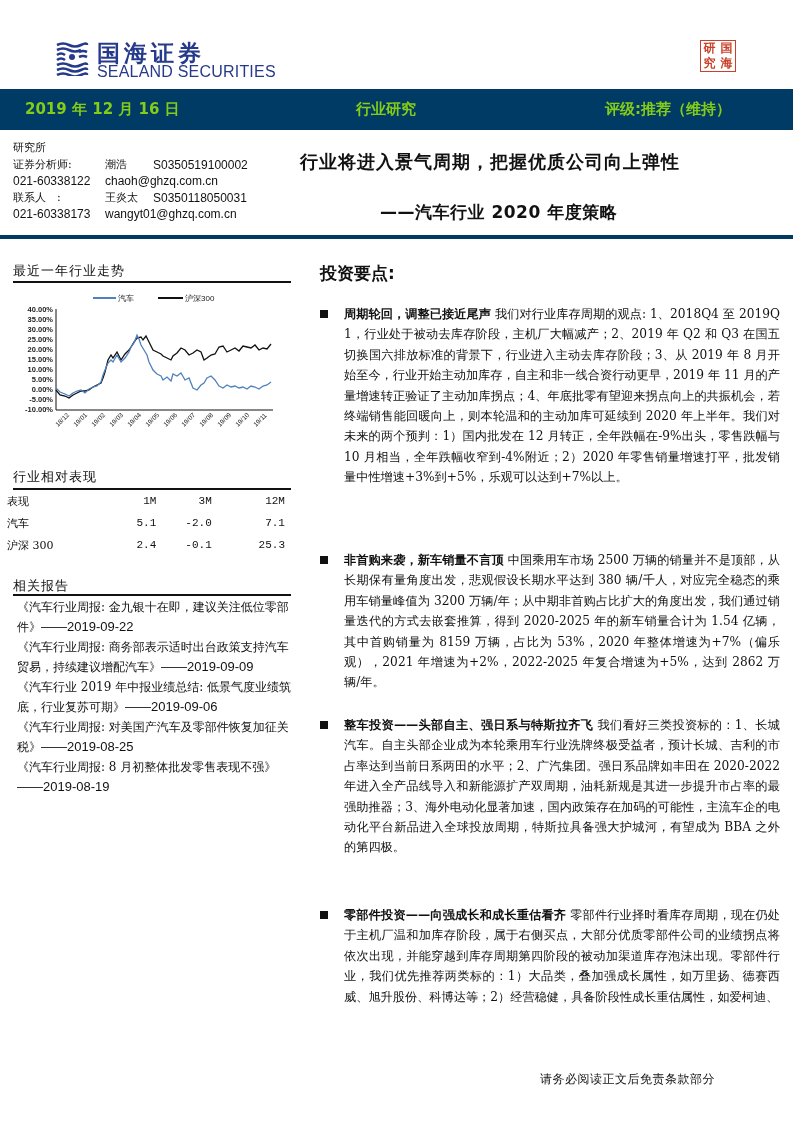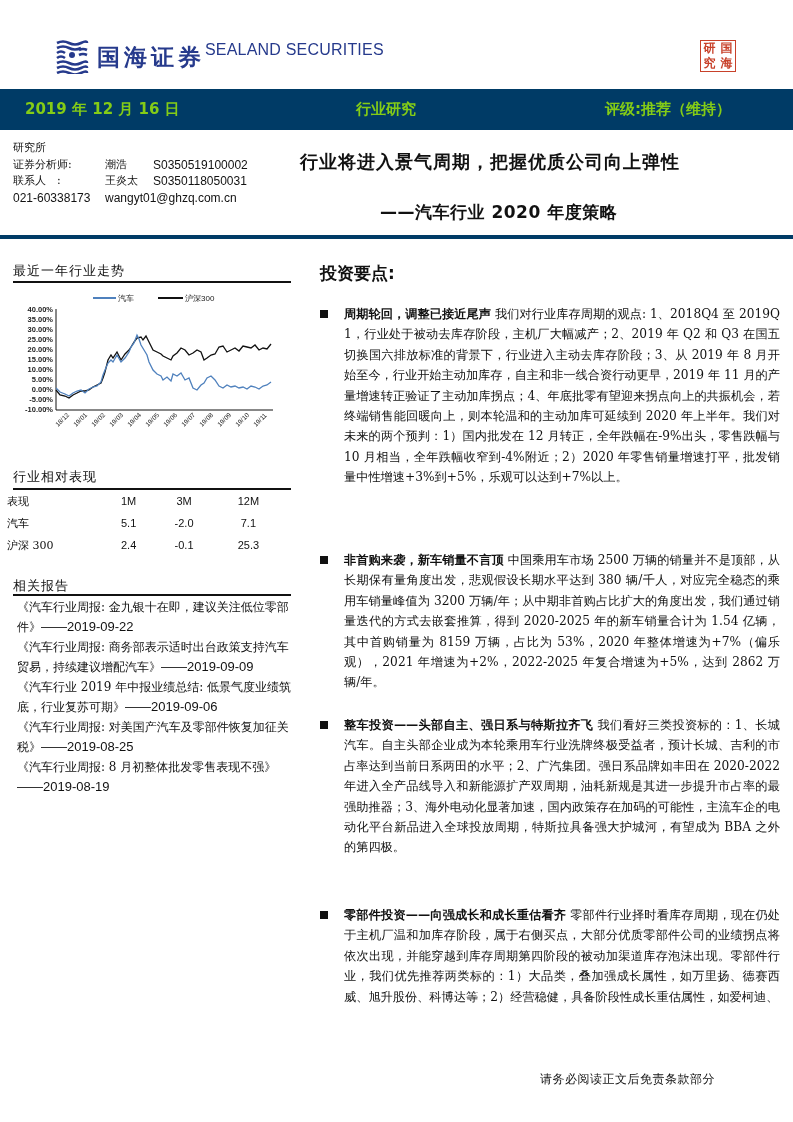--- a/index.html
+++ b/index.html
@@ -1,21 +1,21 @@
 <!DOCTYPE html>
 <html><head>
 <meta charset="utf-8">
 <style>
   * { box-sizing: border-box; margin: 0; padding: 0; }
   html, body { width: 793px; height: 1122px; background: #ffffff; overflow: hidden; }
   body { position: relative; font-family: "DejaVu Serif", "Liberation Serif", serif; color: #111; }
 
   .logo { position: absolute; left: 55px; top: 40px; display: flex; align-items: center; }
   .logo-mark { width: 34px; height: 34px; margin-right: 8px; }
-  .logo-text { display: flex; flex-direction: row; }
+  .logo-text { display: flex; flex-direction: column; }
   .logo-cn { font-family: "DejaVu Sans", sans-serif; font-weight: bold; font-size: 23px; color: #263a8c; letter-spacing: 4px; line-height: 26px; }
   .logo-en { font-family: "Liberation Sans", sans-serif; font-size: 16px; color: #263a8c; letter-spacing: 0.2px; line-height: 12px; }
 
   .seal { position: absolute; left: 700px; top: 40px; width: 36px; height: 32px; border: 1.5px solid #c8412a; display: grid; grid-template-columns: 1fr 1fr; grid-template-rows: 1fr 1fr; }
   .seal span { color: #c8412a; font-size: 12px; line-height: 15px; text-align: center; font-weight: bold; }
 
   .topbar { position: absolute; left: 0; top: 89px; width: 793px; height: 41px; background: #003b66; color: #84cc16; font-family: "DejaVu Sans", sans-serif; font-weight: bold; font-size: 15px; }
   .topbar .date { position: absolute; left: 25px; top: 11px; }
   .topbar .type { position: absolute; left: 356px; top: 11px; }
   .topbar .rating { position: absolute; left: 605px; top: 11px; }
@@ -34,21 +34,21 @@
   .side-head { position: absolute; left: 13px; font-size: 13px; letter-spacing: 1px; }
   .side-rule { position: absolute; left: 13px; width: 278px; height: 2px; background: #111; }
 
   .chart { position: absolute; left: 13px; top: 290px; width: 280px; height: 150px; }
   .chart svg { width: 280px; height: 150px; }
   .chart text { font-family: "Liberation Sans", sans-serif; }
 
   .perf { position: absolute; left: 7px; top: 490px; width: 278px; font-size: 11px; }
   .perf .row { display: flex; height: 22px; align-items: center; }
   .perf .c0 { width: 100px; }
-  .perf .num { width: 59px; text-align: center; font-family: Liberation Sans, sans-serif; }
+  .perf .num { width: 59px; text-align: right; font-family: Liberation Mono, monospace; }
   .perf .c2 { width: 78px; }
 
   .reports { position: absolute; left: 17px; top: 597px; width: 278px; font-size: 12px; line-height: 20px; }
   .reports .item { word-break: break-all; }
   .reports .date { font-family: "Liberation Sans", sans-serif; font-size: 13px; }
 
   .points-title { position: absolute; left: 320px; top: 262px; font-family: "DejaVu Sans", sans-serif; font-weight: bold; font-size: 17px; }
 
   .point { position: absolute; left: 320px; width: 460px; font-size: 12.2px; line-height: 20.4px; }
   .point .bullet { position: absolute; left: 0; top: 6px; width: 8px; height: 8px; background: #111; }
@@ -95,20 +95,24 @@
 <div class="authors">
   <div class="row">
       <span>研究所</span>
     </div>
   <div class="row">
     <span class="c1">证券分析师:</span>
     <span class="name">潮浩</span>
     <span class="mono">S0350519100002</span>
   </div>
   <div class="row">
+    <span class="c1 mono">021-60338122</span>
+    <span class="mono">chaoh@ghzq.com.cn</span>
+  </div>
+  <div class="row">
     <span class="c1">联系人　:</span>
     <span class="name">王炎太</span>
     <span class="mono">S0350118050031</span>
   </div>
   <div class="row">
     <span class="c1 mono">021-60338173</span>
     <span class="mono">wangyt01@ghzq.com.cn</span>
   </div>
 </div>
 

